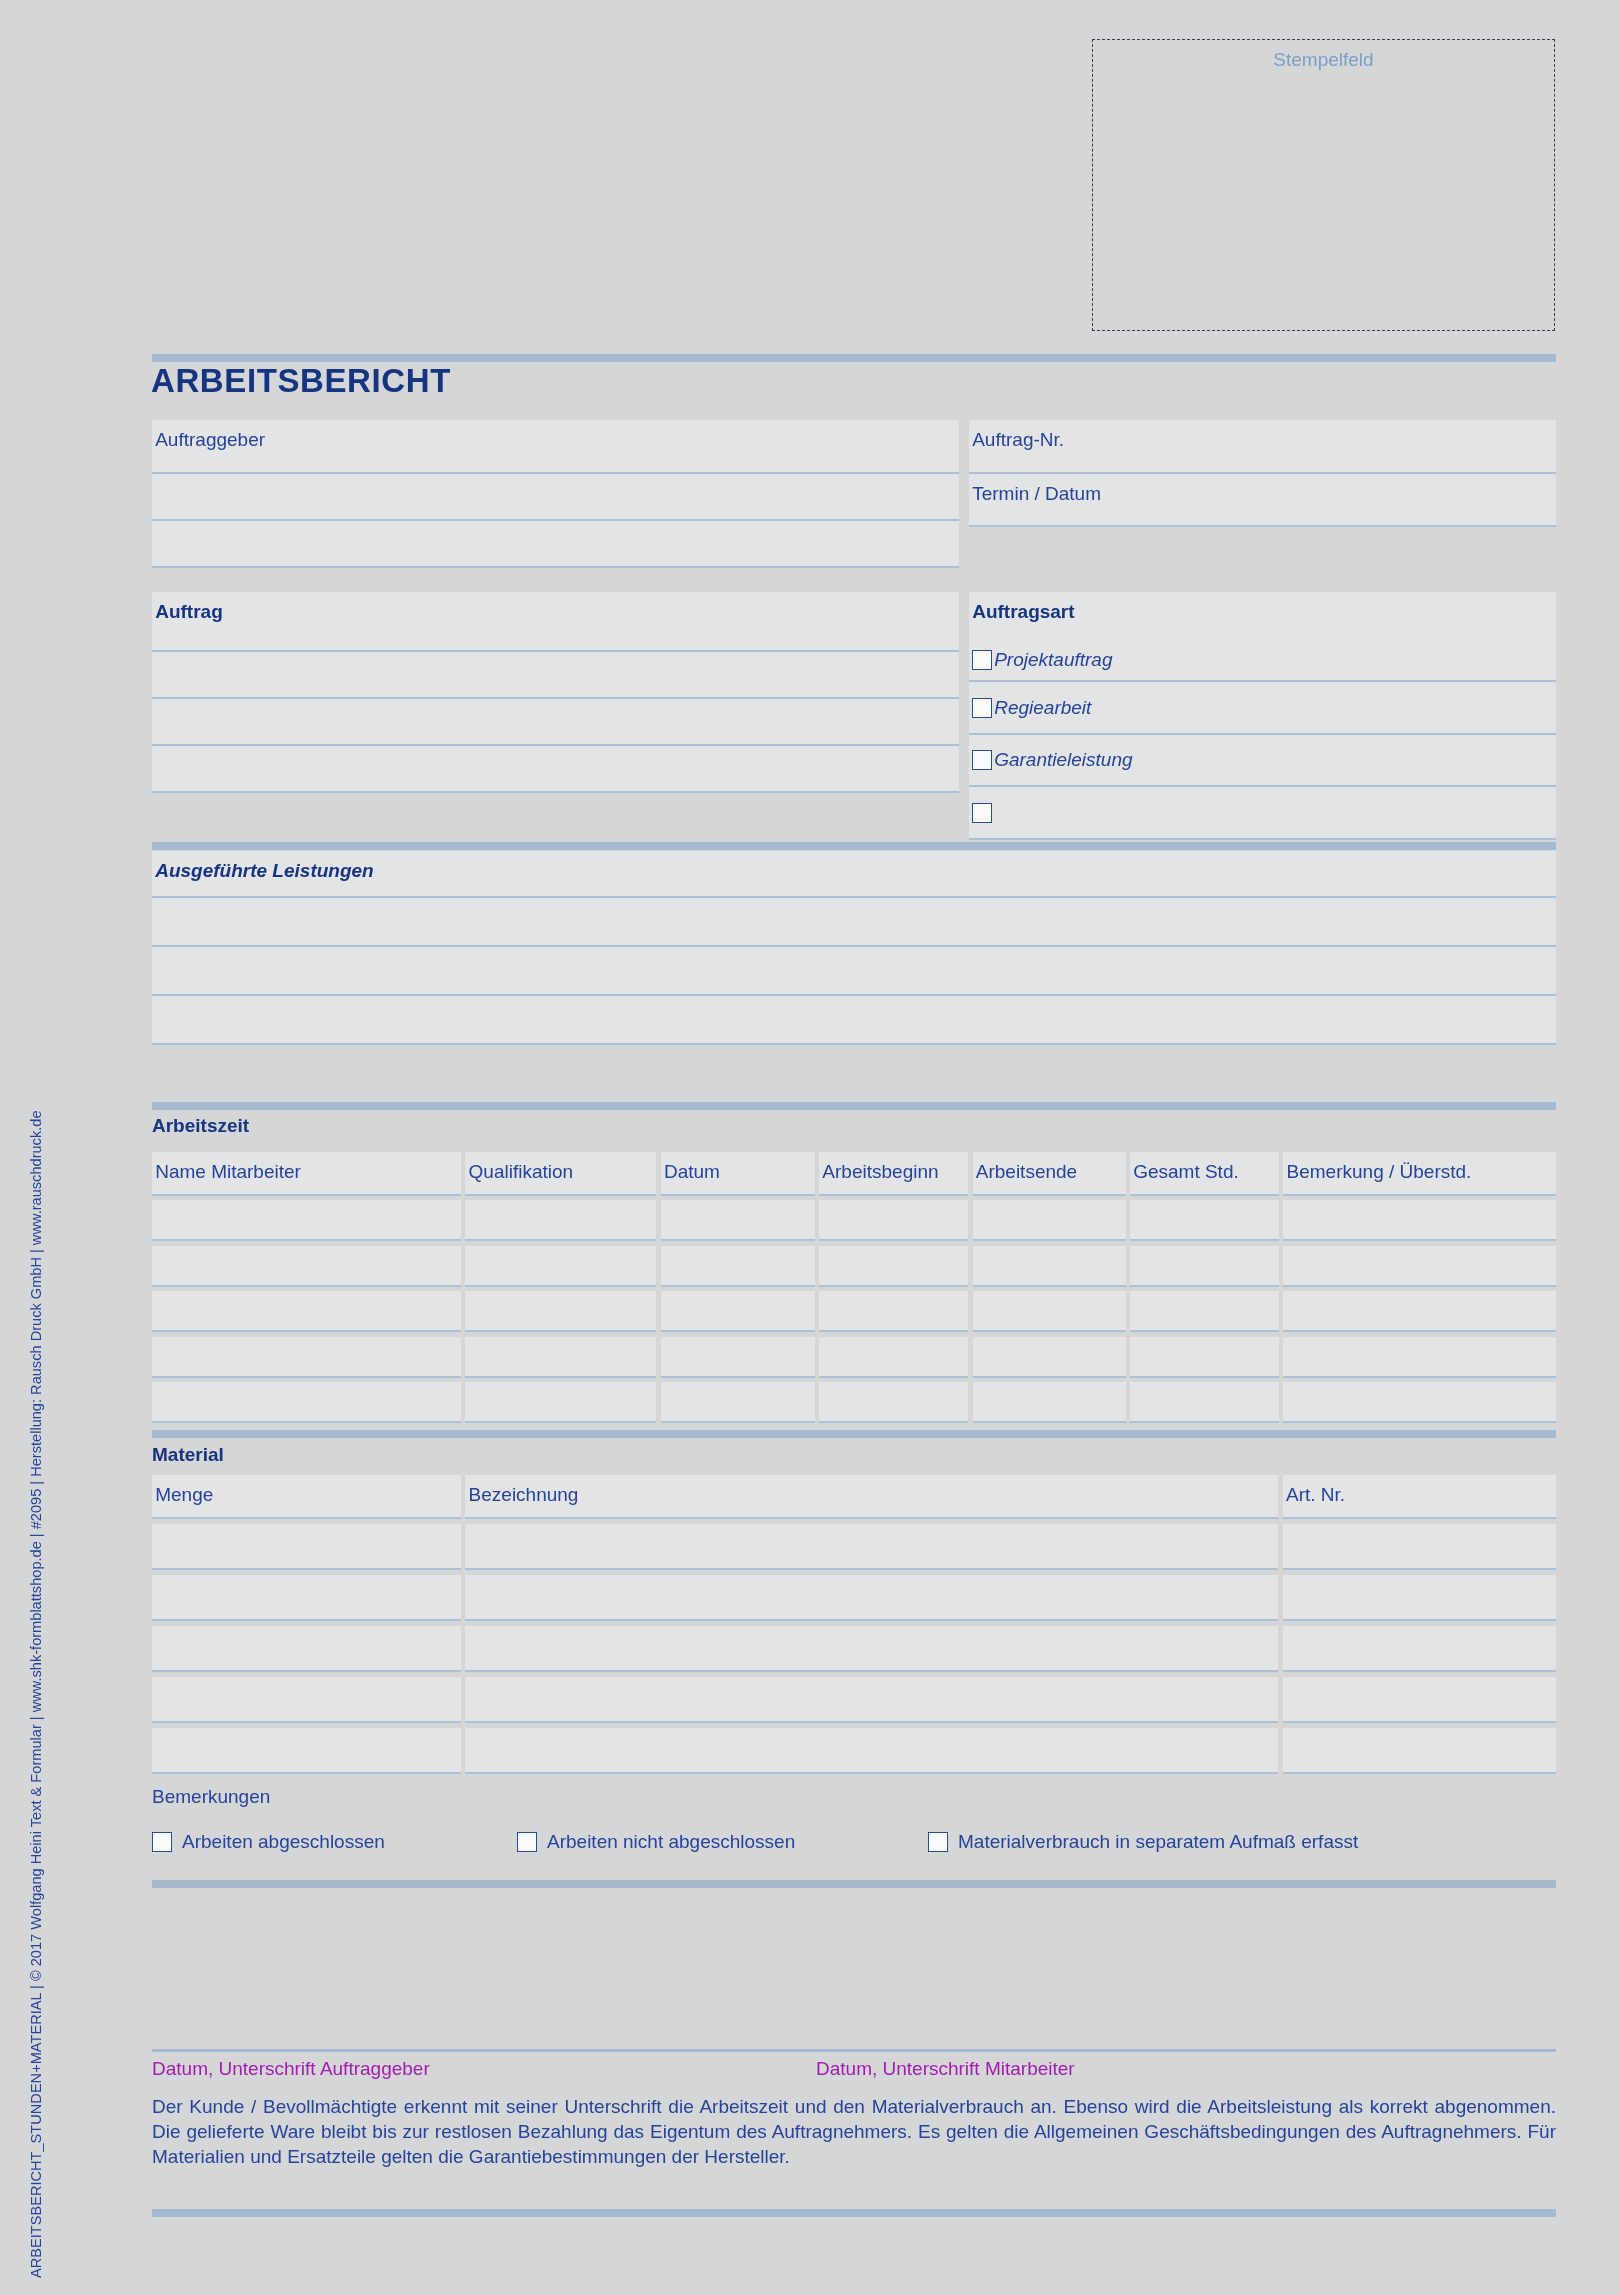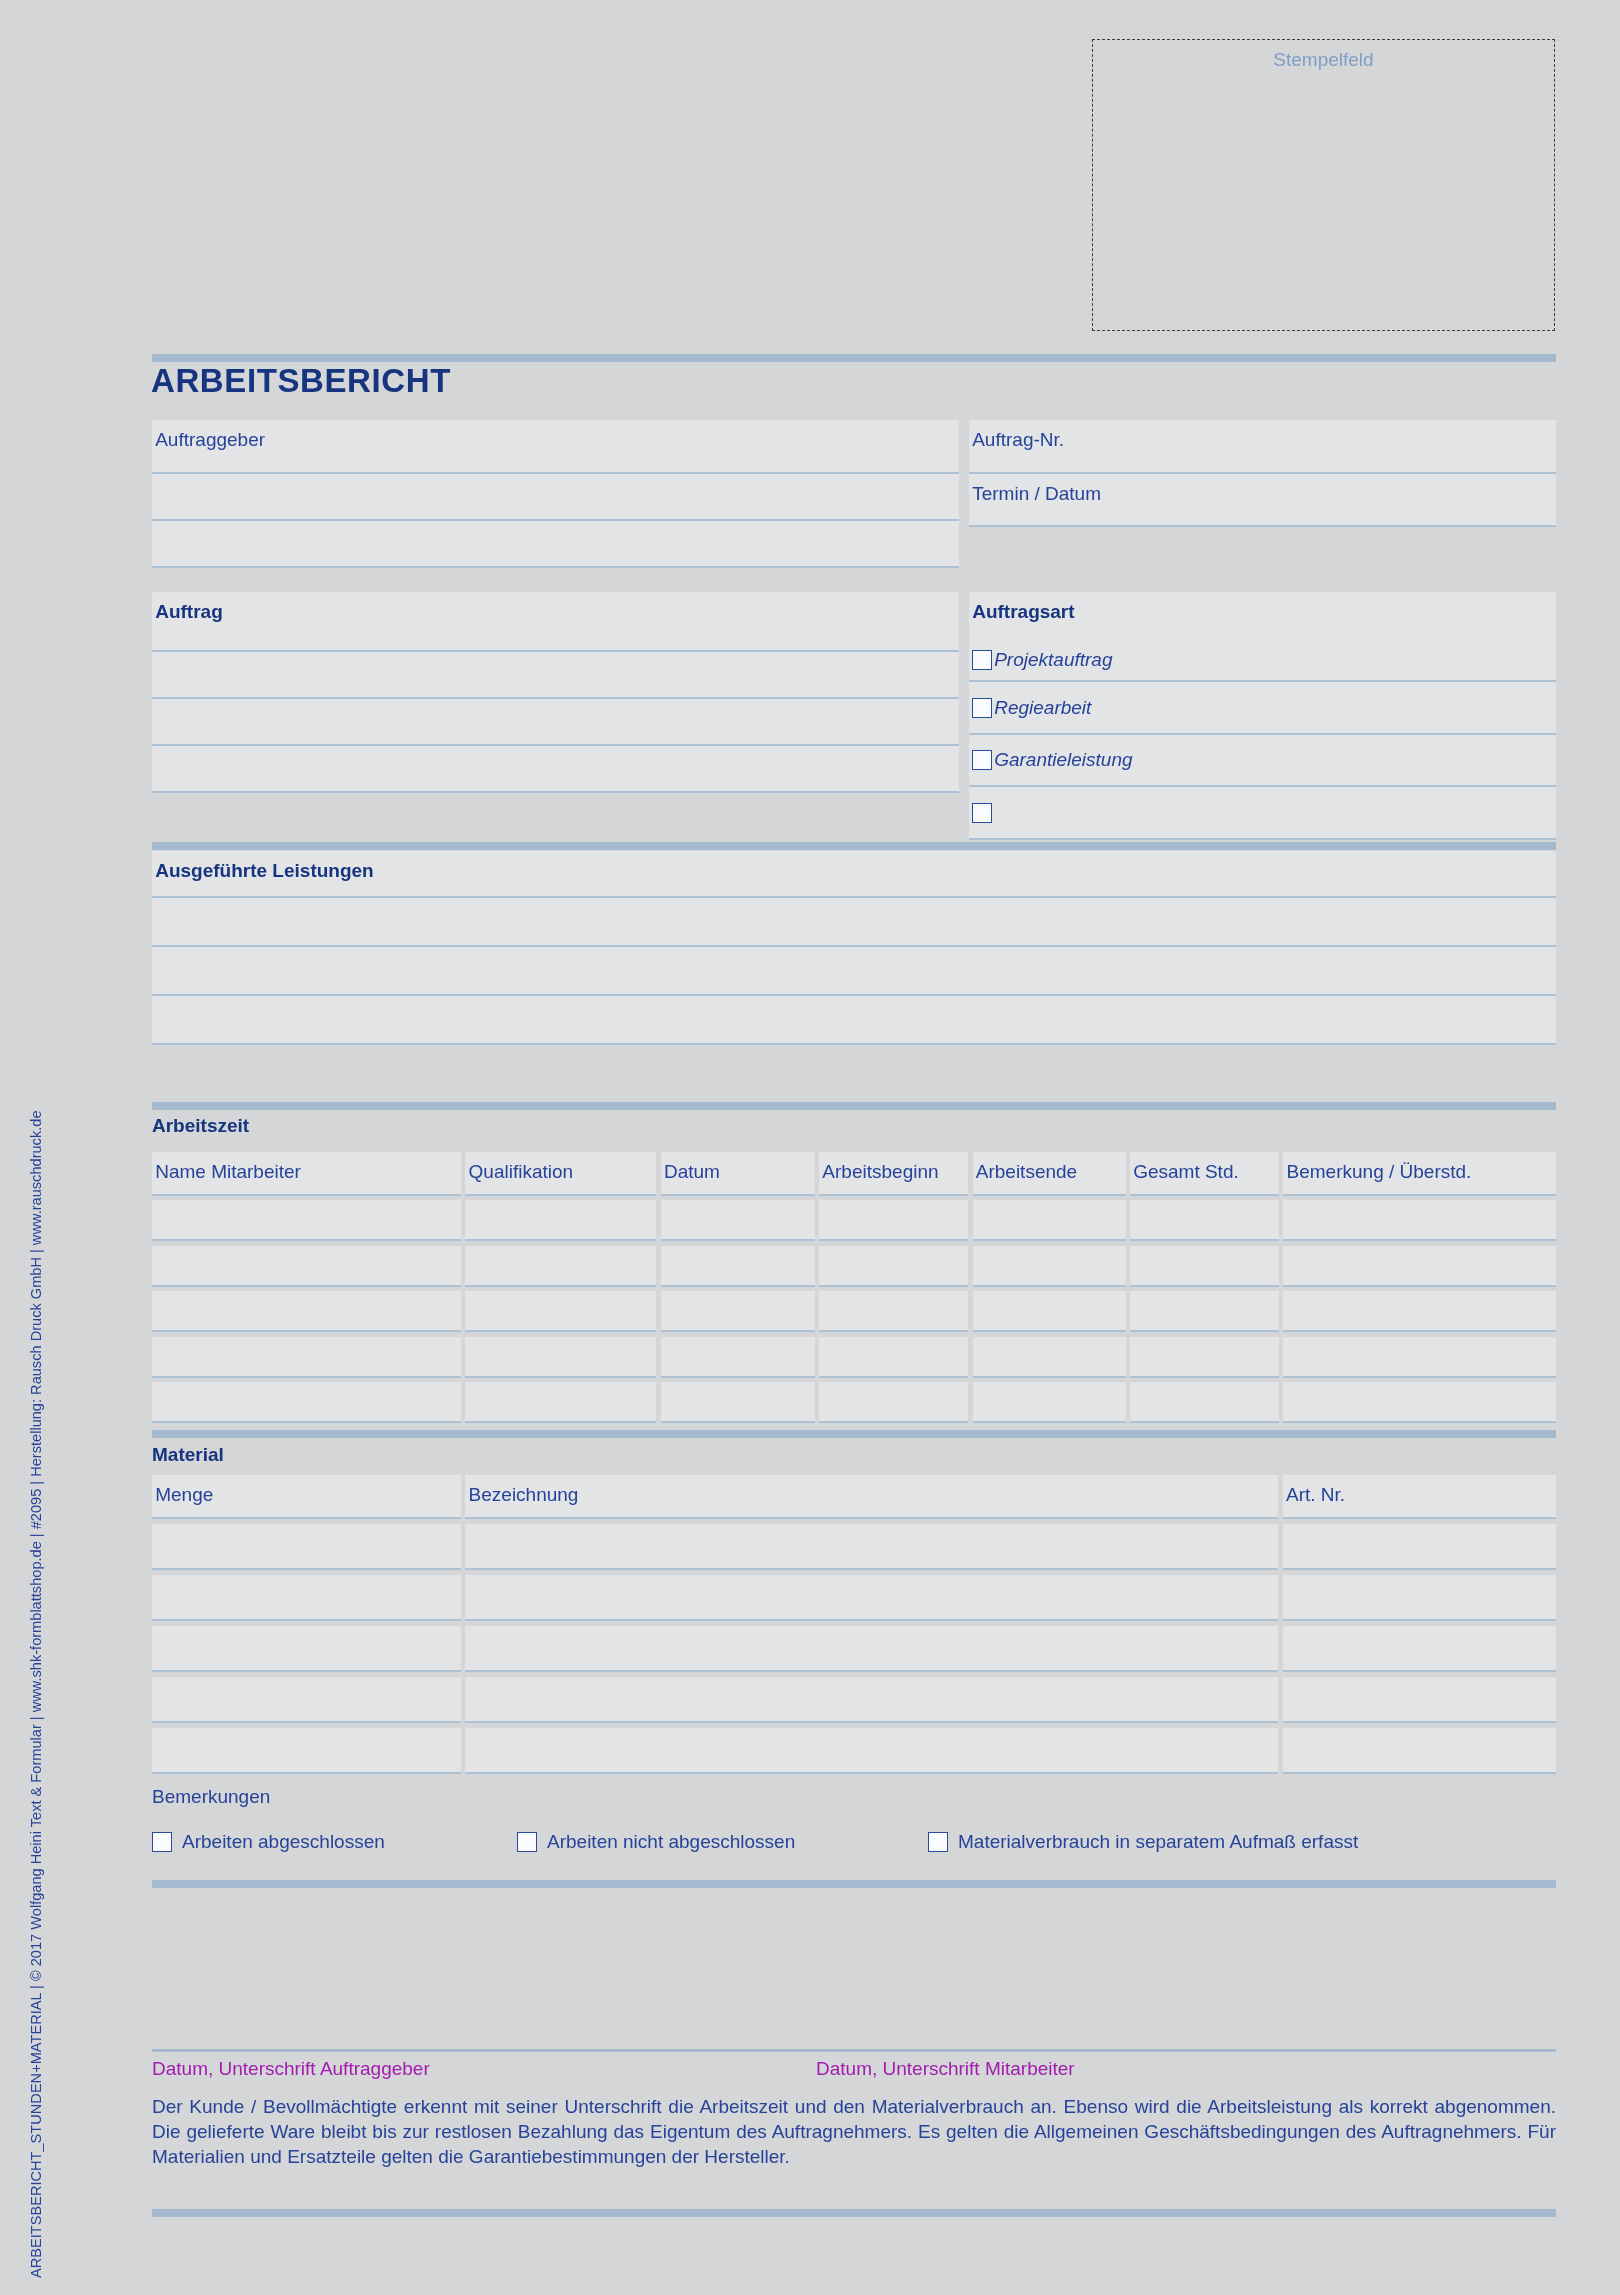--- a/index.html
+++ b/index.html
@@ -91,21 +91,21 @@
       <span class="checkbox"></span>
       <span class="lbl">Garantieleistung</span>
     </div>
     <div class="cbrow" style="height:53px;">
       <span class="checkbox"></span>
       <span class="lbl"></span>
     </div>
   </div>
 
   <div class="bar" style="top:842px;"></div>
-  <div class="blk" style="left:152px;top:851px;width:1404px;">
+  <div class="blk" style="left:152px;top:851px;width:1404px;font-style:italic;">
     <div class="frow" style="height:47px;">
       <span class="hd">Ausgeführte Leistungen</span>
     </div>
     <div class="frow nolabel" style="height:49px;"></div>
     <div class="frow nolabel" style="height:49px;"></div>
     <div class="frow nolabel" style="height:49px;"></div>
   </div>
 
   <div class="bar" style="top:1102px;"></div>
   <div class="abs hd" style="left:152px;top:1115px;">Arbeitszeit</div>

